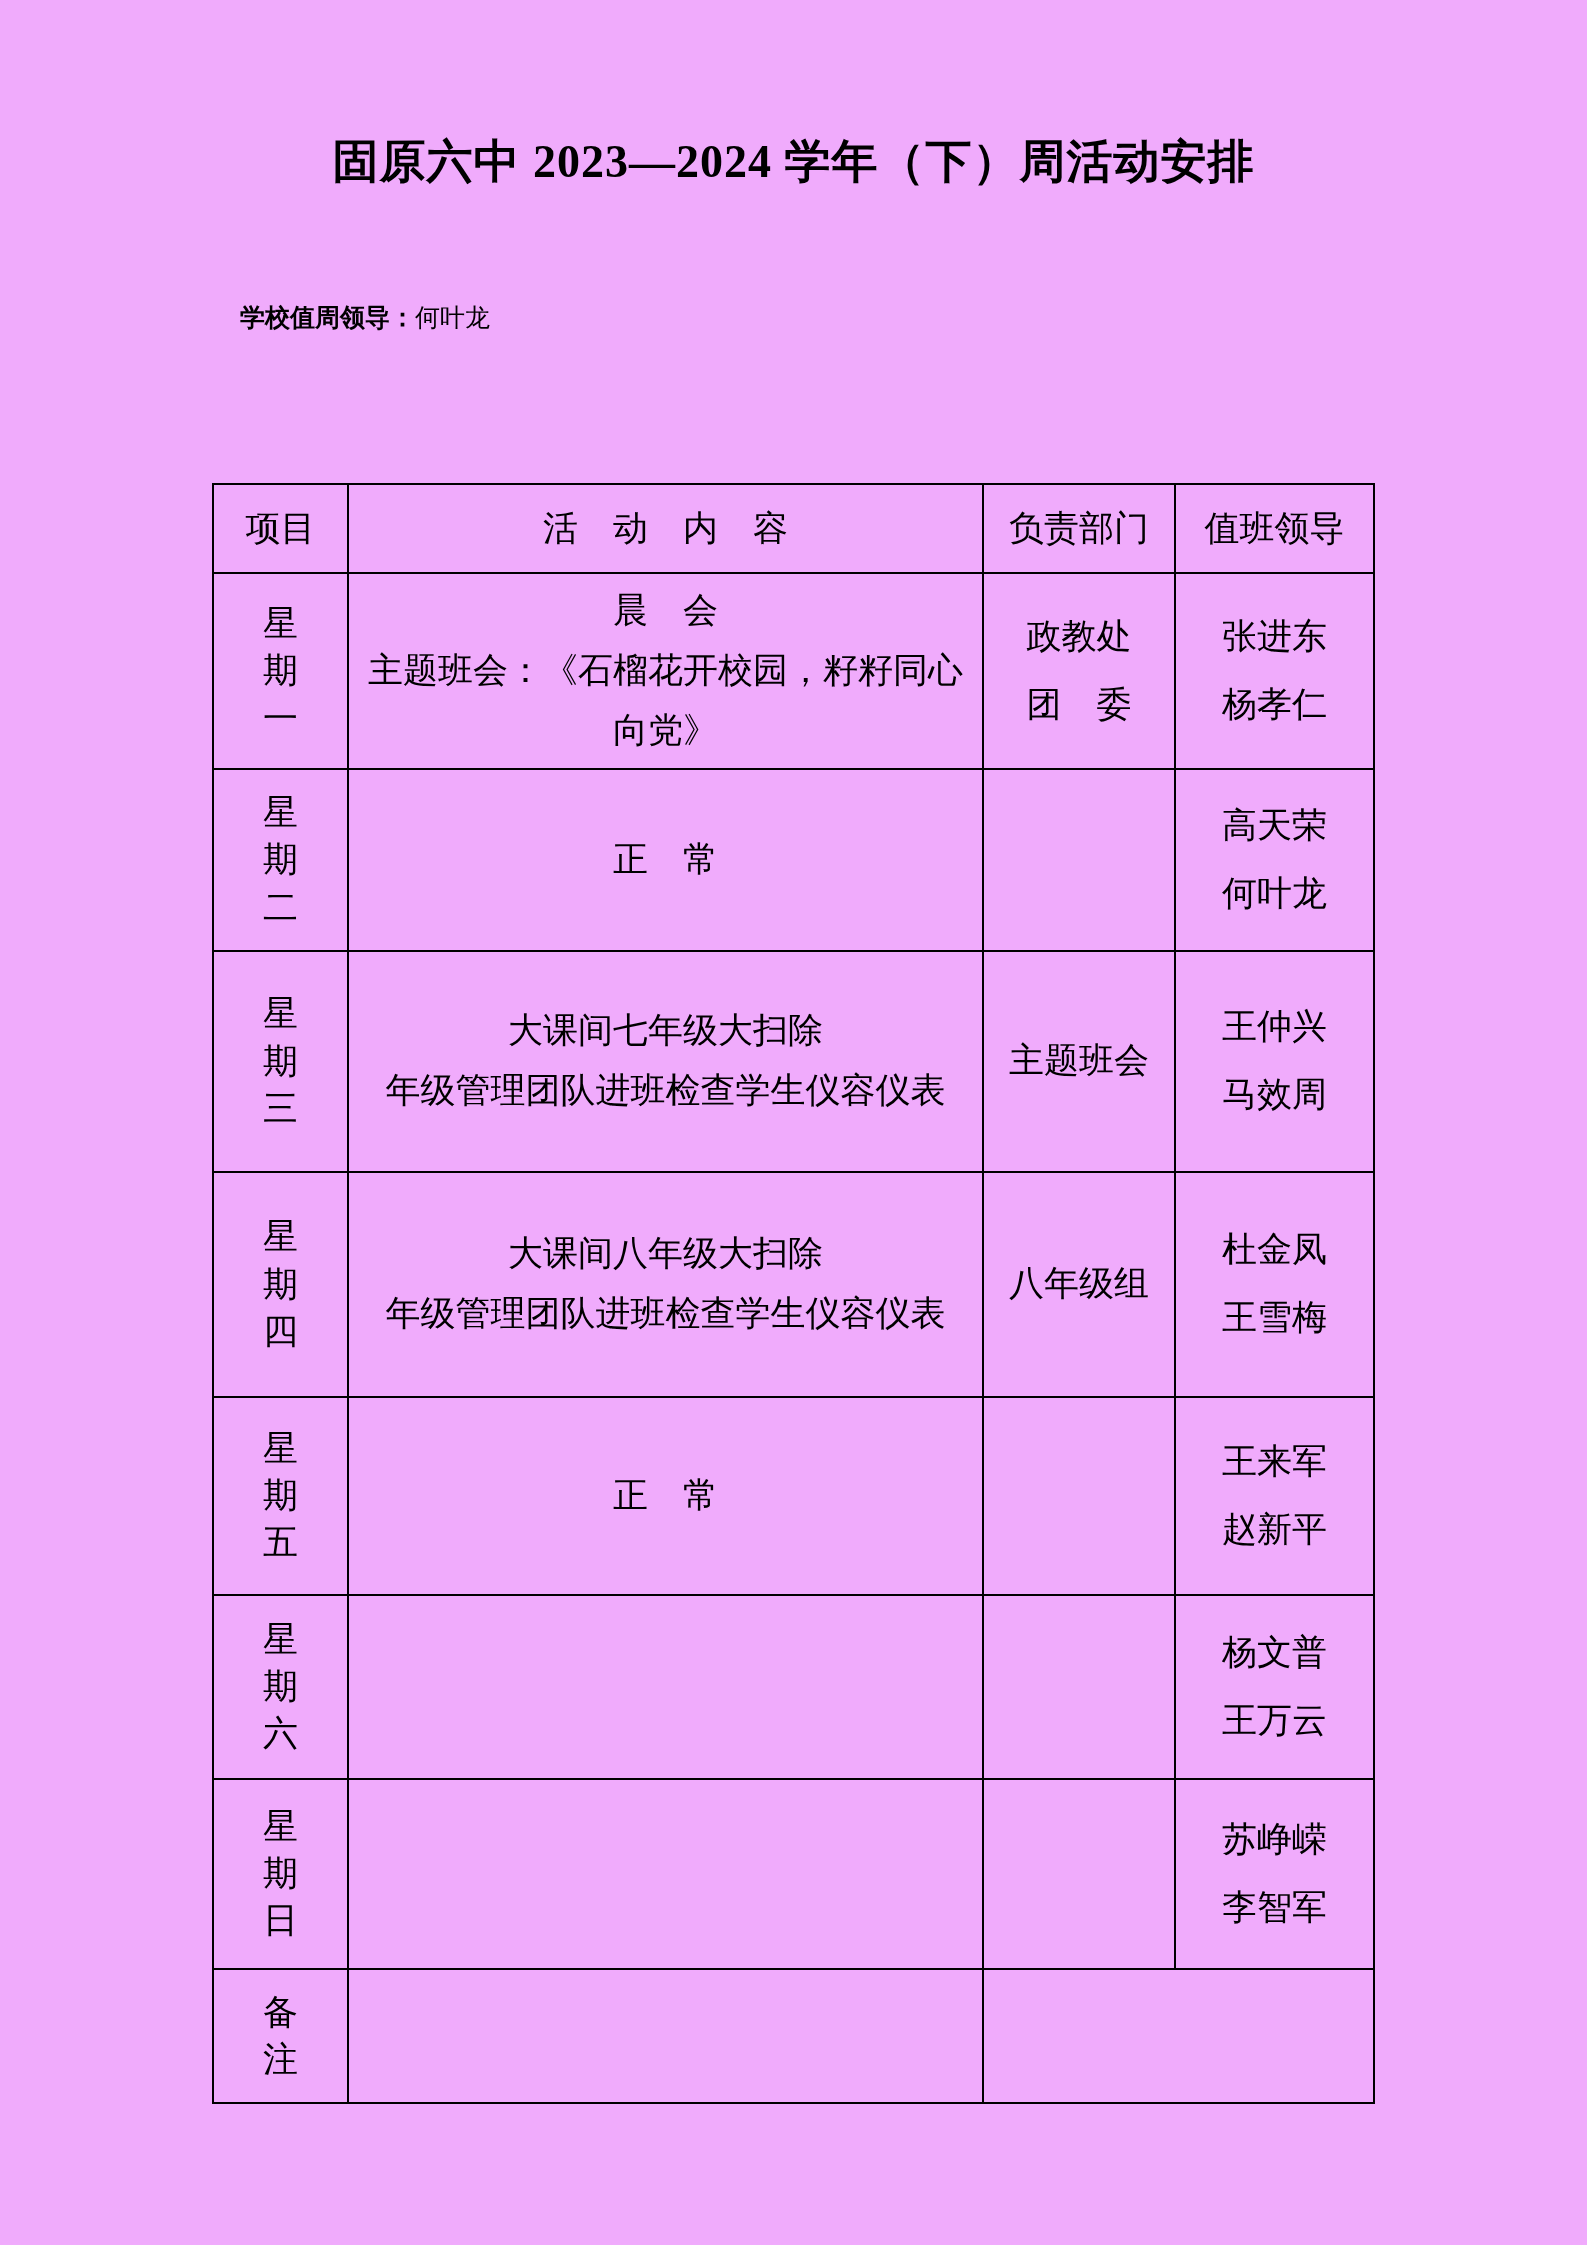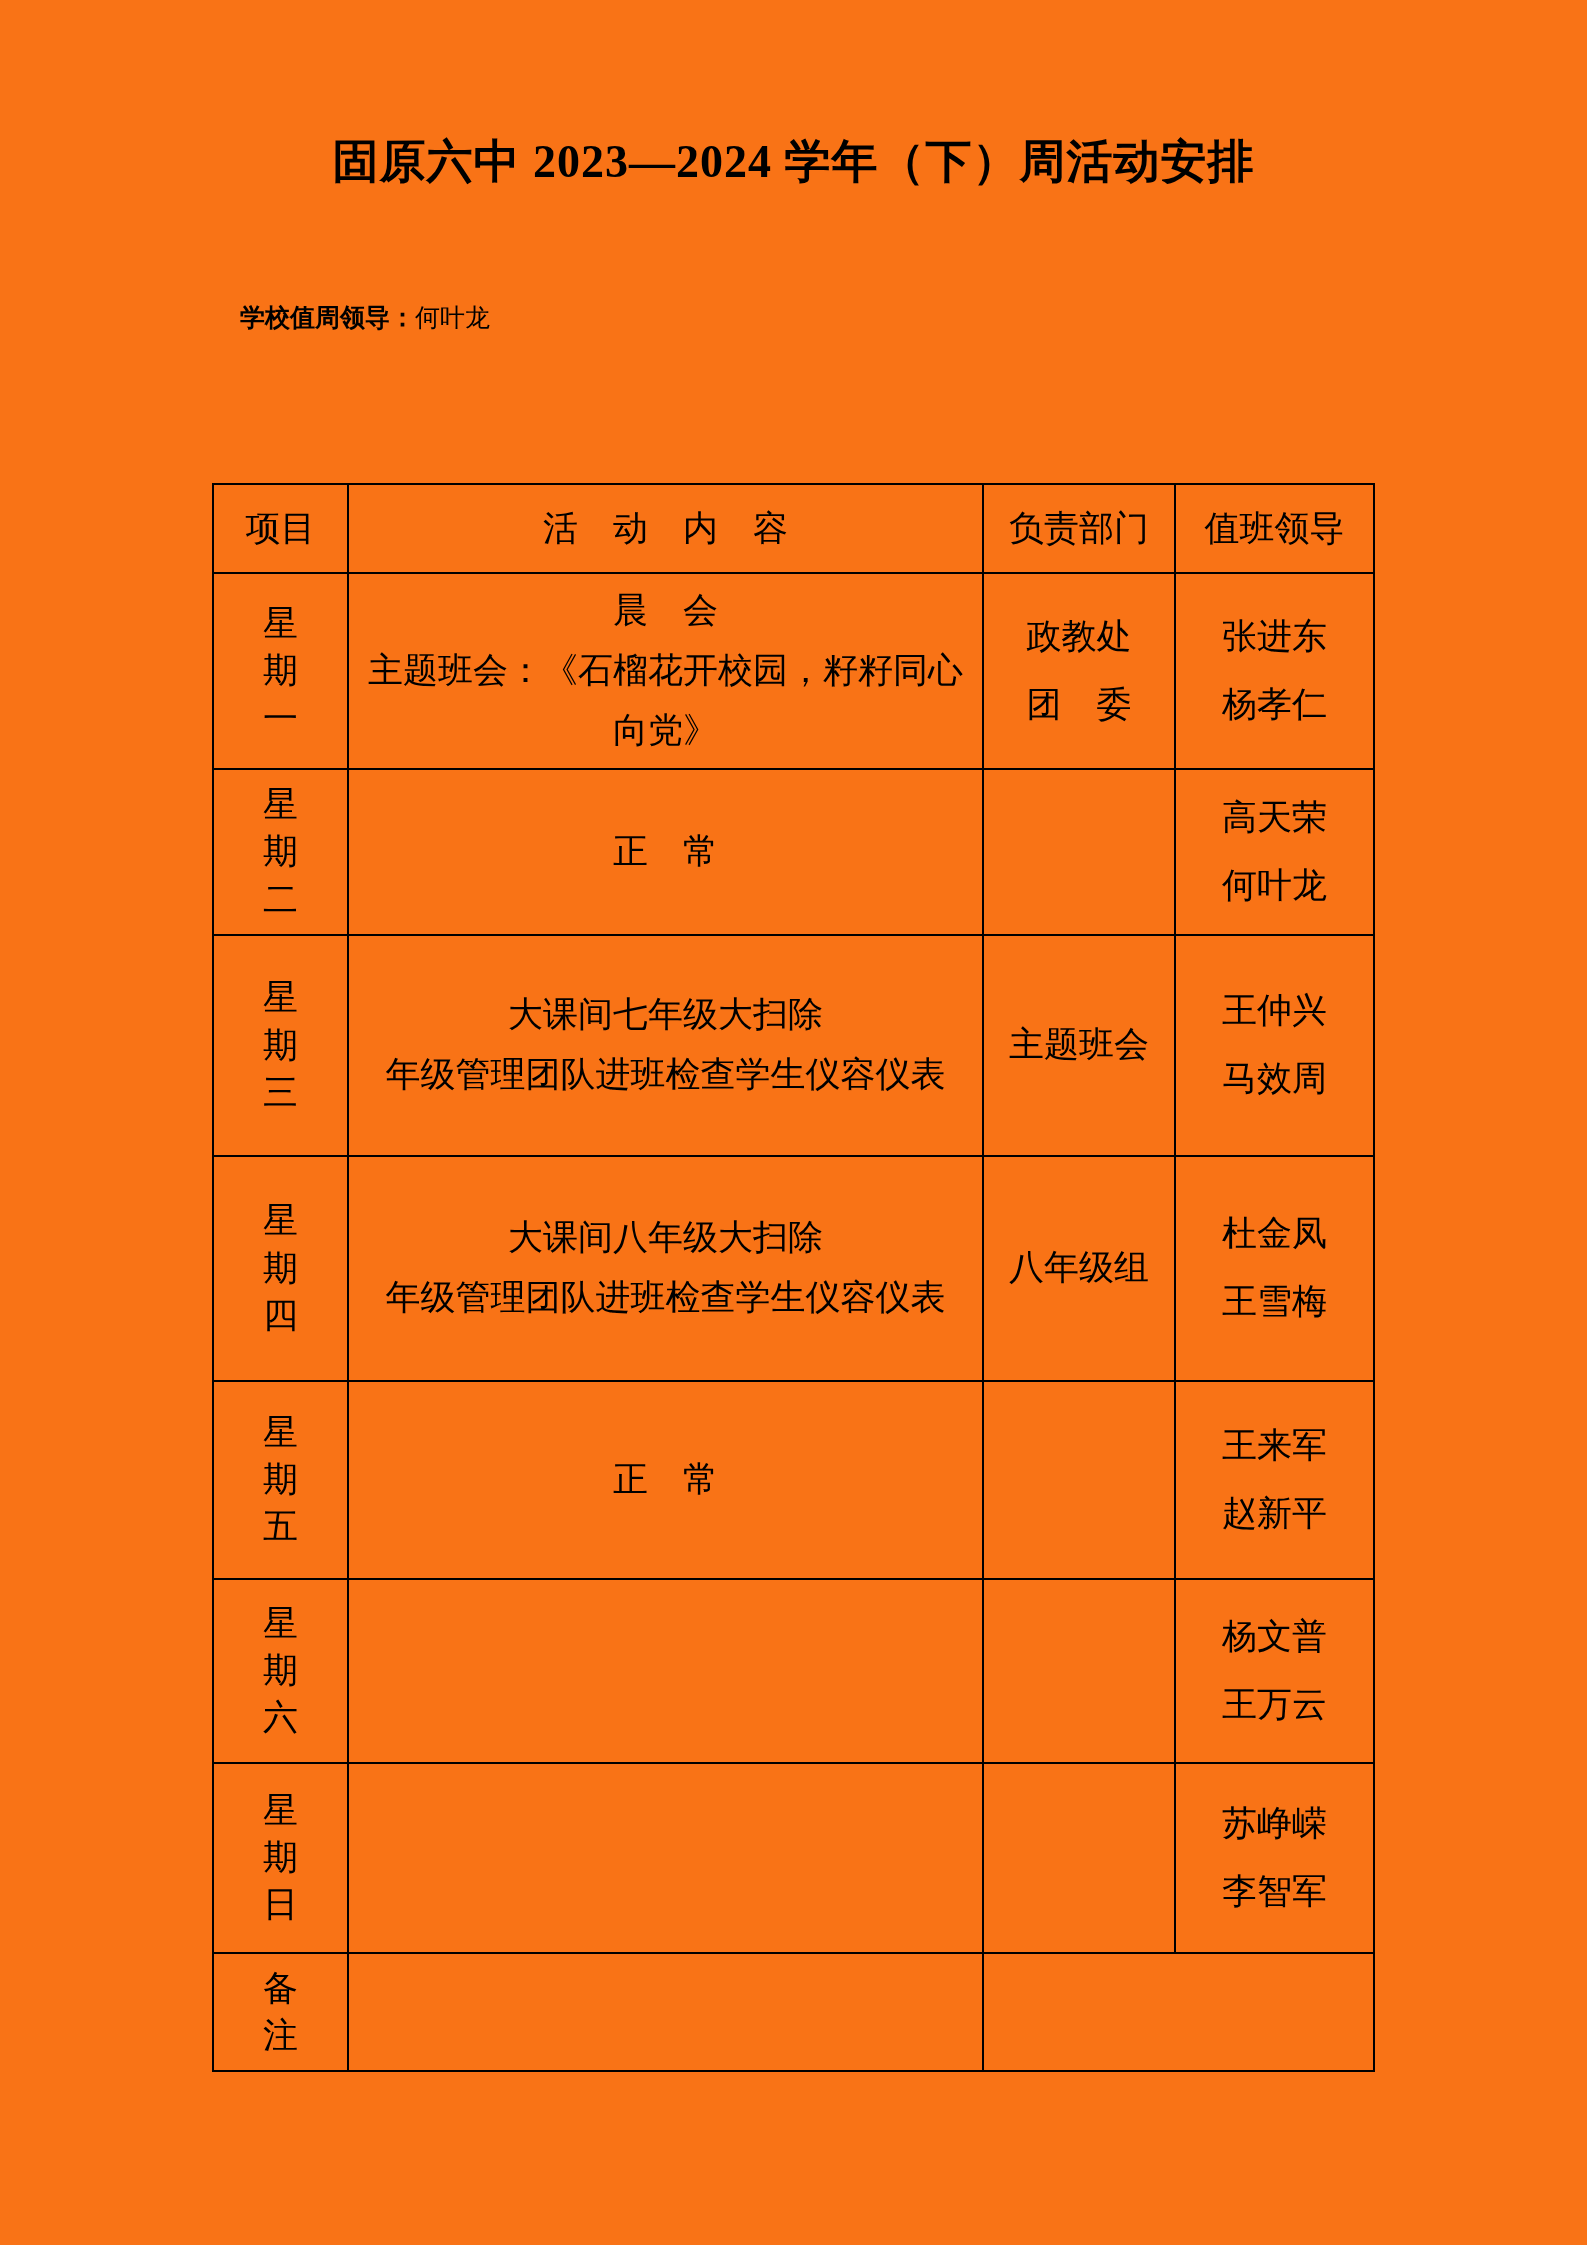--- a/index.html
+++ b/index.html
@@ -1,20 +1,20 @@
 <!DOCTYPE html>
 <html><head>
 <meta charset="utf-8">
 <style>
   html, body { margin: 0; padding: 0; background: #ffffff; }
   .page {
     position: relative;
     width: 1587px;
     height: 2245px;
-    background: #f97316;
+    background: #f0abfc;
     color: #000000;
     font-family: "Liberation Serif", "DejaVu Serif", serif;
     overflow: hidden;
   }
   .doc-title {
     position: absolute;
     top: 138px; left: 0; right: 0;
     text-align: center;
     font-size: 46px;
     font-weight: bold;
@@ -47,21 +47,21 @@
     border: 2px solid #000;
     padding: 7px 8px;
     text-align: center;
     vertical-align: middle;
     font-size: 35px;
     line-height: 1.25;
     overflow: hidden;
   }
   .vert {
     width: 40px;
-    margin: 4px auto;
+    margin: 12px auto;
     line-height: 1.35;
     word-break: break-all;
     text-align: center;
   }
   .cline { line-height: 60px; }   
   .gline { line-height: 68px; }   
 </style>
 </head>
 <body>
 

